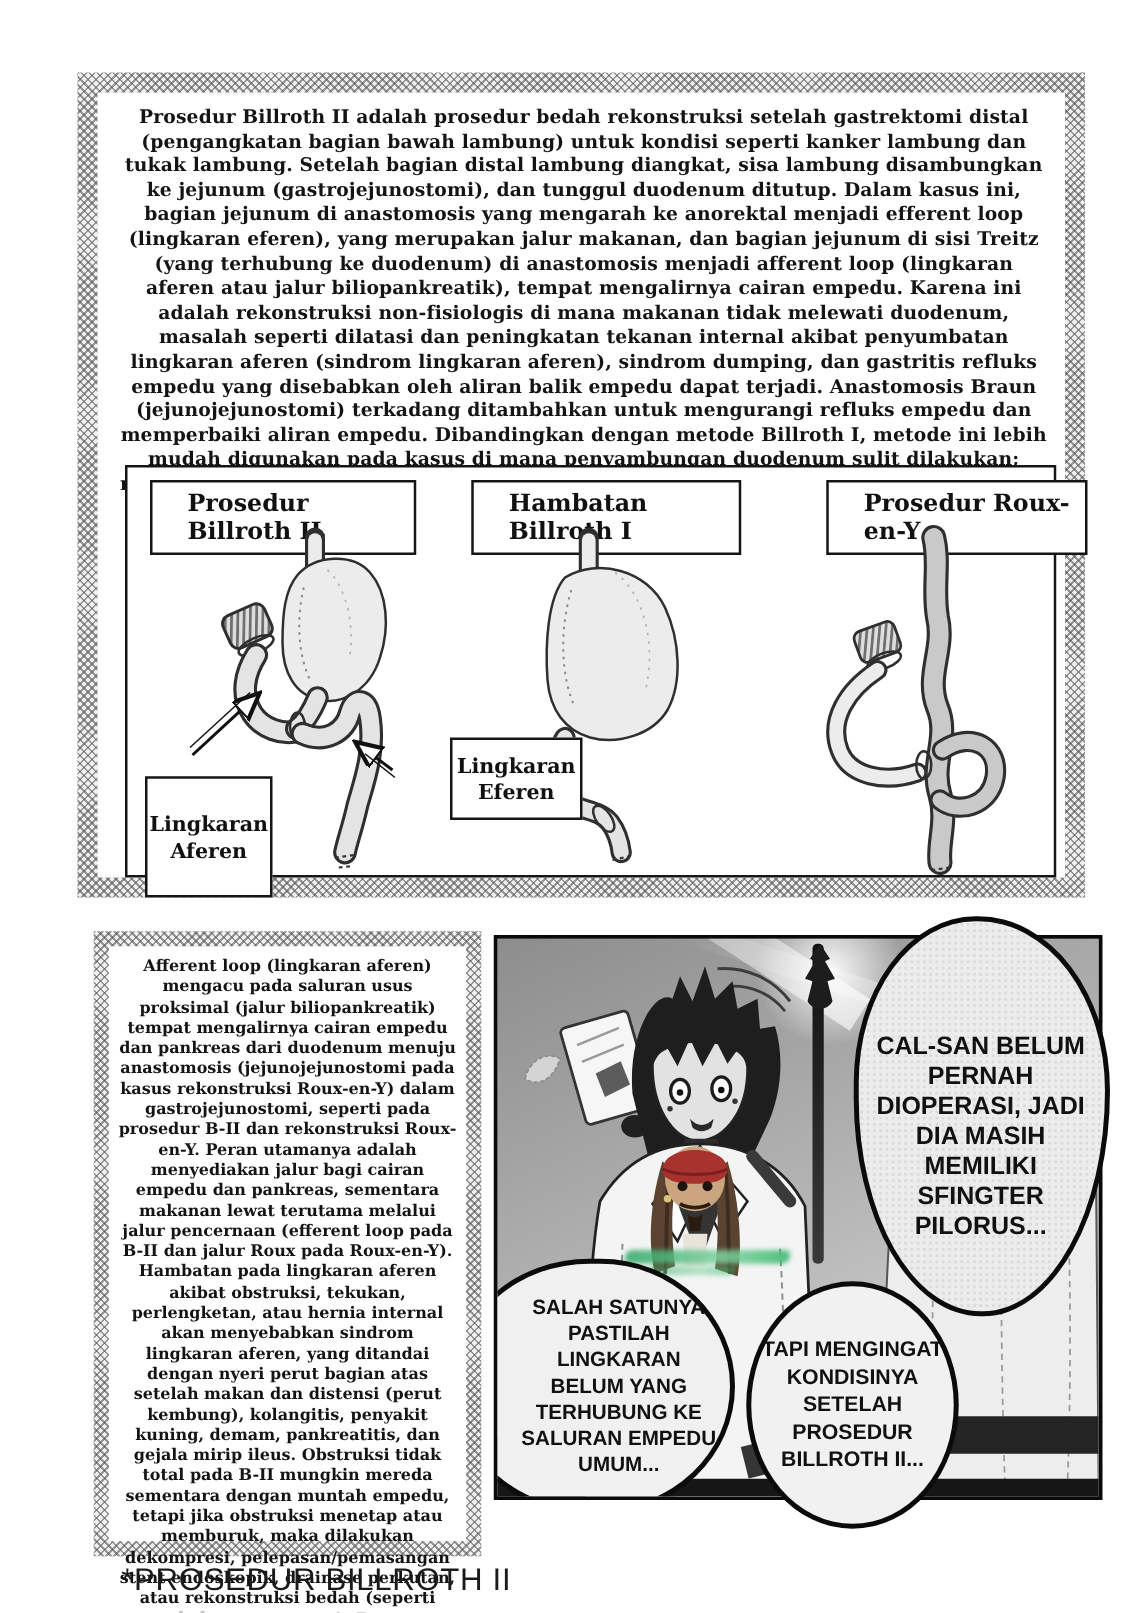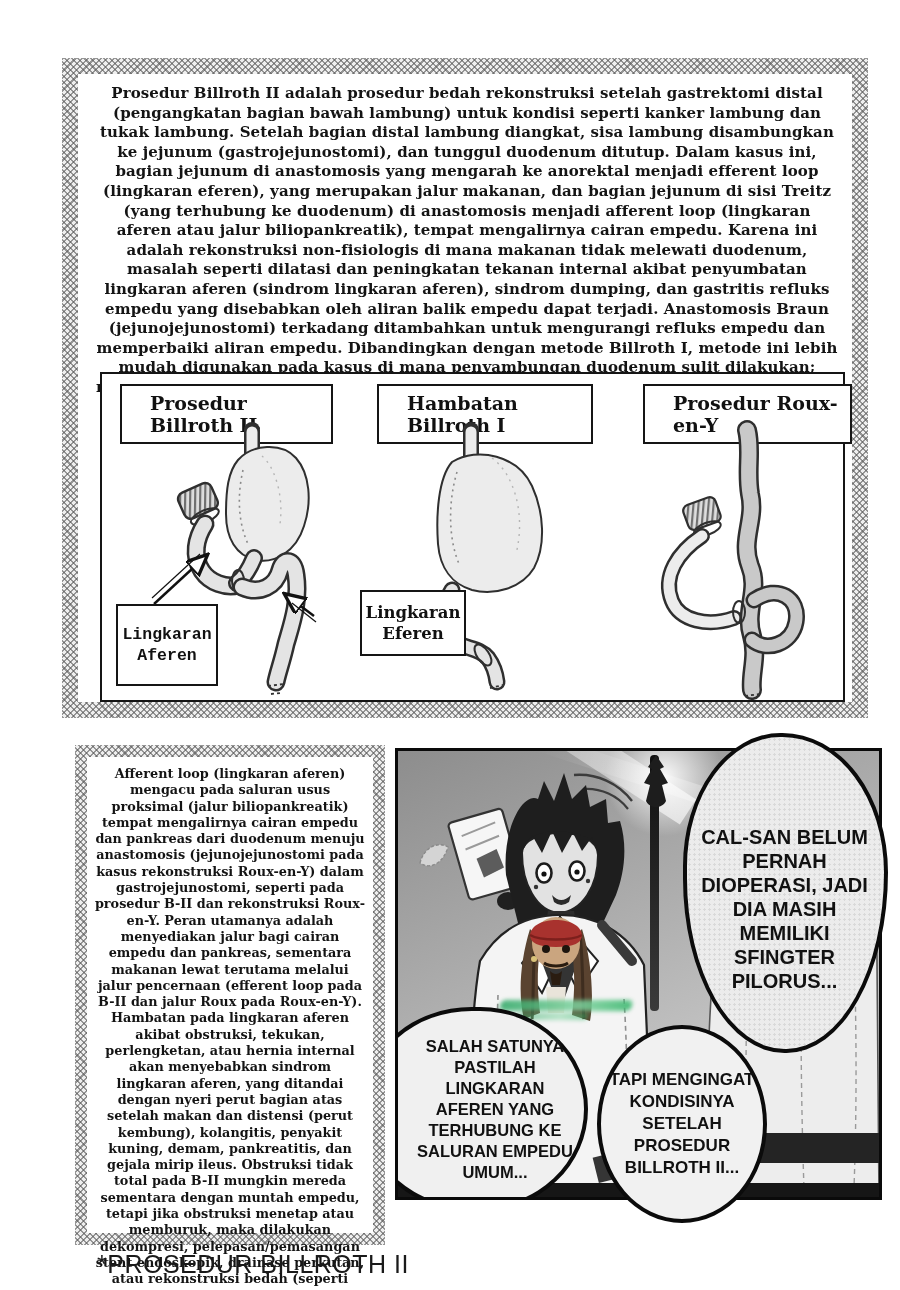--- a/index.html
+++ b/index.html
@@ -24,26 +24,26 @@
     text-align:center;letter-spacing:.1px;}
 
   .diagram-panel{position:absolute;left:100px;top:372px;width:745px;height:330px;
     border:2px solid #151515;background:#fff;box-sizing:border-box;}
 
   .proc-label{position:absolute;height:60px;border:2.5px solid #151515;background:#fff;
     display:flex;align-items:center;justify-content:center;
     font-size:19px;font-weight:700;color:#111;box-sizing:border-box;padding-left:28px;}
   .proc-1{left:120px;top:384px;width:213px;}
   .proc-2{left:377px;top:384px;width:216px;}
-  .proc-3{left:643px;top:384px;width:209px;}
+  .proc-3{left:661px;top:384px;width:209px;}
 
   .callout{position:absolute;border:2.5px solid #151515;background:#fff;
     display:flex;align-items:center;justify-content:center;text-align:center;
     font-size:16.5px;line-height:21px;font-weight:700;color:#111;box-sizing:border-box;}
-  .callout-aferen{left:116px;top:604px;width:102px;height:82px;font-family:Liberation Mono, monospace;}
+  .callout-aferen{left:116px;top:621px;width:102px;height:97px;}
   .callout-eferen{left:312px;top:590px;width:106px;height:66px;margin-left:48px;}
 
   .diagram-svg{position:absolute;left:102px;top:374px;}
 
   
   .side-frame{left:75px;top:745px;width:310px;height:500px;}
   .side-frame .hatch-inner{inset:12px;}
   .side-text{position:absolute;left:94px;top:766px;width:272px;
     font-size:12.8px;line-height:16.3px;font-weight:700;color:#141414;text-align:center;}
 
@@ -279,21 +279,21 @@
 
     <div class="watermark wm1"></div>
     <div class="watermark wm2"></div>
 
     <div class="sleeve-blob"></div>
     <div class="sash-a"></div>
     <div class="sash-b"></div>
     <div class="floor-bar"></div>
 
     <div class="bubble bubble-salah">
-      <div class="btxt">SALAH SATUNYA PASTILAH LINGKARAN AFEREN YANG TERHUBUNG KE SALURAN EMPEDU UMUM...</div>
+      <div class="btxt">SALAH SATUNYA PASTILAH LINGKARAN BELUM YANG TERHUBUNG KE SALURAN EMPEDU UMUM...</div>
     </div>
   </div>
 
   <div class="bubble bubble-calsan">
     <div class="btxt">CAL-SAN BELUM PERNAH DIOPERASI, JADI DIA MASIH MEMILIKI SFINGTER PILORUS...</div>
   </div>
   <div class="bubble bubble-tapi">
     <div class="btxt">TAPI MENGINGAT KONDISINYA SETELAH PROSEDUR BILLROTH II...</div>
   </div>
 

